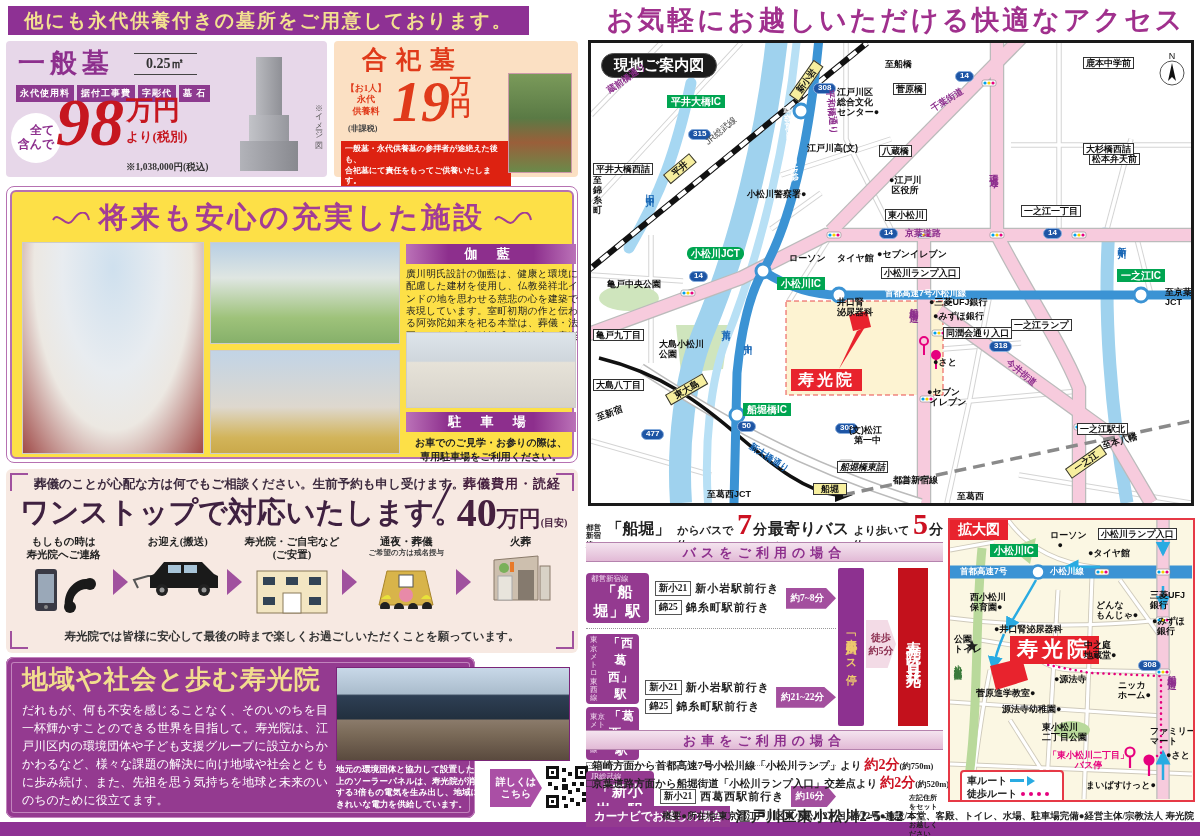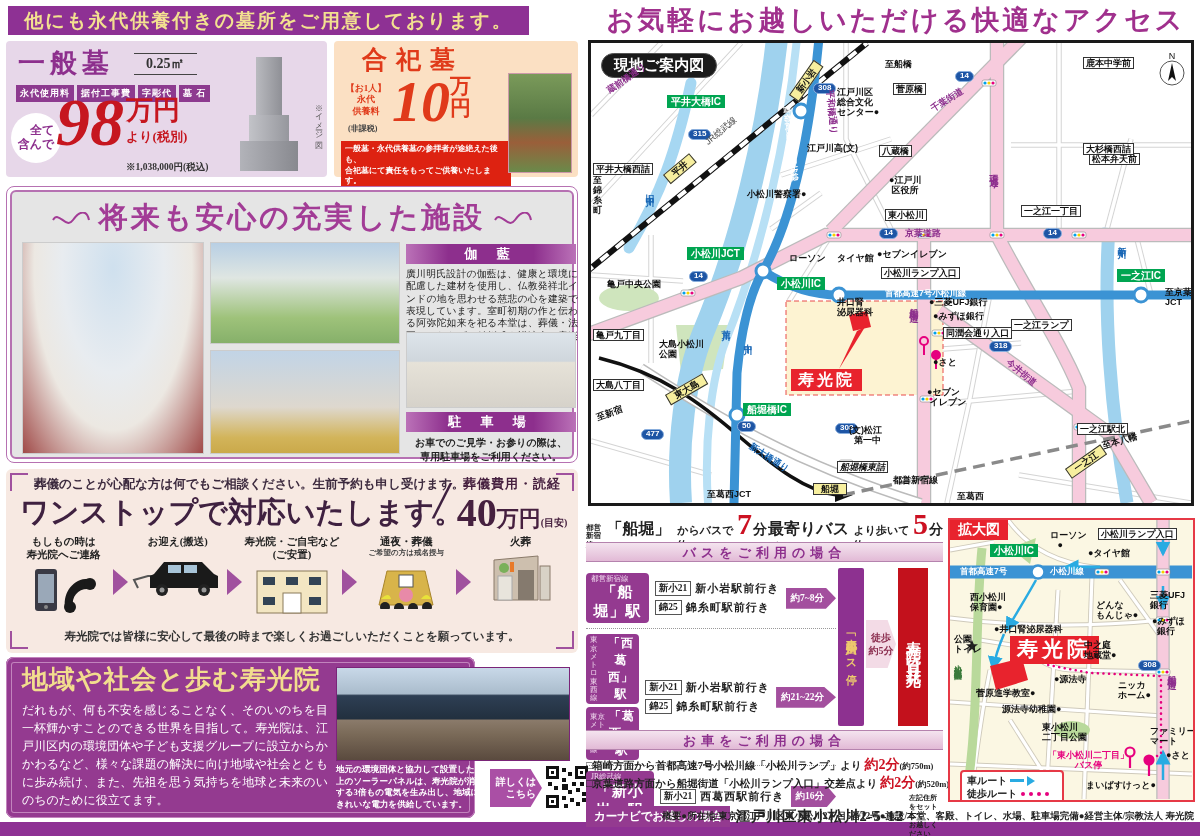--- a/index.html
+++ b/index.html
@@ -43,21 +43,21 @@
   .gs-num{font-size:58px;font-weight:bold;font-style:italic;line-height:1;}
   .gs-unit{display:flex;flex-direction:column;font-size:21px;font-weight:bold;line-height:1.05;margin-top:2px;}
   .gs-note{left:7px;top:100px;width:162px;background:#dd2211;color:#fff;font-size:8px;font-weight:bold;
            padding:3px 4px;line-height:1.35;}
   .gs-photo{right:6px;top:32px;width:62px;height:98px;border:1px solid #c9a;
             background:linear-gradient(180deg,#7a9a5a 0%,#5a7a45 45%,#9a5f3a 70%,#6a8a4a 100%);}
 
   
   #facilities{left:6px;top:186px;width:572px;height:277px;border:1px solid #b671b2;border-radius:8px;
               padding:3px;box-sizing:border-box;background:#fff;}
-  #fac-inner{width:100%;height:100%;border:2px solid #b671b2;border-radius:6px;background:#e5e5e5;
+  #fac-inner{width:100%;height:100%;border:2px solid #b671b2;border-radius:6px;background:#fde047;
              position:relative;box-sizing:border-box;font-family:Liberation Serif, serif;}
   .fac-title{top:6px;left:0;width:100%;text-align:center;font-size:29px;font-weight:bold;color:#a23c96;letter-spacing:3px;}
   .flourish{vertical-align:middle;margin:0 8px;}
   .ph{border:1px solid #ccc;box-sizing:border-box;}
   #ph1{left:10px;top:50px;width:182px;height:212px;
        background:radial-gradient(ellipse at 50% 12%, #cfe0ee 0%, #e8ecf0 40%, #ece8e2 62%, #a04a48 100%);}
   #ph2{left:198px;top:50px;width:190px;height:102px;
        background:linear-gradient(180deg,#b8cfe4 0%,#dfe6e2 35%,#9ec27a 75%,#86b06a 100%);}
   #ph3{left:198px;top:158px;width:190px;height:104px;
        background:linear-gradient(180deg,#c2d4e6 0%,#ded8ce 55%,#d2b45a 85%,#caa94a 100%);}
@@ -92,21 +92,21 @@
 
   
   #community{left:6px;top:657px;width:469px;height:161px;background:#943a90;border-radius:8px;
              box-shadow:inset 0 0 0 1px #c284bd, inset 0 0 0 5px #943a90, inset 0 0 0 6px #c284bd;}
   .cm-title{left:16px;top:5px;font-size:26px;color:#f2dd8e;font-weight:bold;letter-spacing:1px;}
   .cm-body{left:16px;top:44px;width:306px;font-size:12px;color:#fff;line-height:1.5;text-align:justify;}
   .cm-photo{left:330px;top:10px;width:232px;height:92px;border:1px solid #7a2478;
             background:linear-gradient(180deg,#c8d8e8 0%,#aabccc 28%,#2e3f54 30%,#22303f 55%,#8a7a6a 57%,#7a6a58 72%,#5a4a3e 100%);}
   .cm-caption{left:330px;top:107px;width:150px;font-size:8.6px;color:#fff;line-height:1.35;font-weight:bold;}
   .cm-more{left:484px;top:112px;width:52px;height:38px;background:#aa4fa5;color:#fff;font-size:10px;font-weight:bold;
-           display:flex;align-items:center;justify-content:center;text-align:right;line-height:1.25;
+           display:flex;align-items:center;justify-content:center;text-align:center;line-height:1.25;
            clip-path:polygon(0 0,78% 0,100% 50%,78% 100%,0 100%);cursor:pointer;}
   .cm-qr{left:538px;top:107px;width:46px;height:46px;background:#fff;padding:2px;box-sizing:border-box;}
 
   #bottom-strip{left:0;top:822px;width:1200px;height:14px;background:#8e3194;}
 
   
   #access-title{left:595px;top:2px;width:602px;text-align:center;font-size:27px;font-weight:bold;
                 color:#a0308d;letter-spacing:3px;}
   #main-map{left:588px;top:40px;width:606px;height:466px;border:3px solid #1a1a1a;background:#fff;
             overflow:hidden;box-sizing:border-box;}
@@ -218,21 +218,21 @@
     <div class="abs cg-imgnote">※イメージ図</div>
   </div>
 
   <div id="card-goshi" class="abs">
     <div class="abs gs-title">合祀墓</div>
     <div class="abs gs-fee pre">【お1人】
 永代
 供養料</div>
     <div class="abs gs-taxfree">(非課税)</div>
     <div class="abs gs-price">
-      <span class="gs-num">10</span>
+      <span class="gs-num">19</span>
       <span class="gs-unit">
         <span>万</span>
         <span>円</span>
       </span>
     </div>
     <div class="abs gs-note pre">一般墓・永代供養墓の参拝者が途絶えた後も、
 合祀墓にて責任をもってご供養いたします。</div>
     <div class="abs gs-photo"></div>
   </div>
 
@@ -583,21 +583,21 @@
         <span class="ml shield" style="left: 288px; top: 185px;">14</span>
         <span class="ml shield" style="left: 452px; top: 185px;">14</span>
         <span class="ml shield" style="left: 98px; top: 228px;">14</span>
         <span class="ml" style="left: 156px; top: 146px;">小松川警察署●</span>
         <span class="ml bluev" style="left: 54px; top: 144px;">旧中川</span>
         <span class="ml" style="left: 2px; top: 132px;">至
 錦
 糸
 町</span>
         <span class="ml" style="left: 16px; top: 236px;">亀戸中央公園</span>
-        <span class="ml green" style="left: 96px; top: 204px;">小松川JCT</span>
+        <span class="ml green" style="left: 96px; top: 204px; border-radius: 6px;">小松川JCT</span>
         <span class="ml box" style="left: 2px; top: 286px;">亀戸九丁目</span>
         <span class="ml wob" style="left: 200px; top: 62px; transform: rotate(84deg);">首都高速中央環状線</span>
         <span class="ml green" style="left: 186px; top: 234px;">小松川IC</span>
         <span class="ml wob" style="left: 294px; top: 246px;">首都高速7号小松川線</span>
         <span class="ml green" style="left: 526px; top: 226px;">一之江IC</span>
         <span class="ml box" style="left: 420px; top: 276px;">一之江ランプ</span>
         <span class="ml" style="left: 574px; top: 244px;">至京葉
 JCT</span>
         <span class="ml bluev" style="left: 526px; top: 196px;">新中川</span>
         <span class="ml" style="left: 198px; top: 210px;">ローソン</span>

